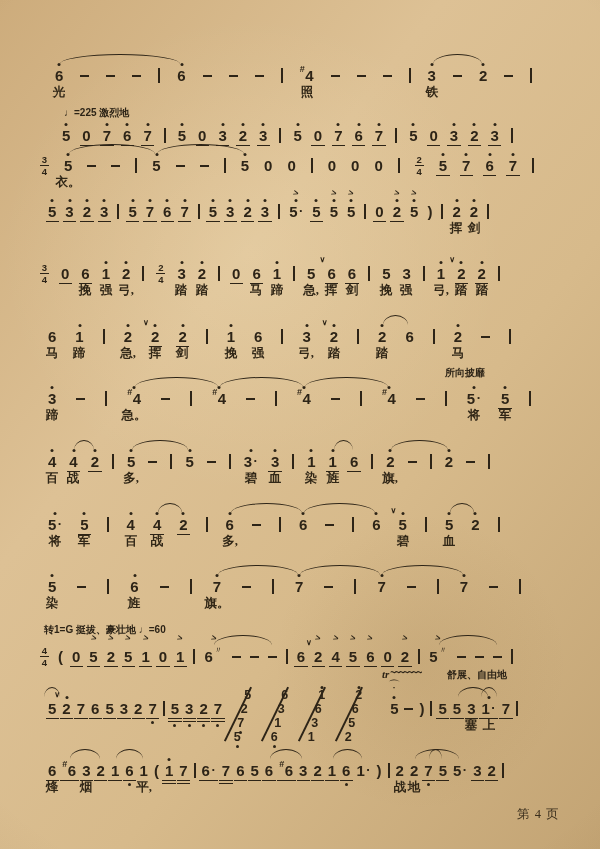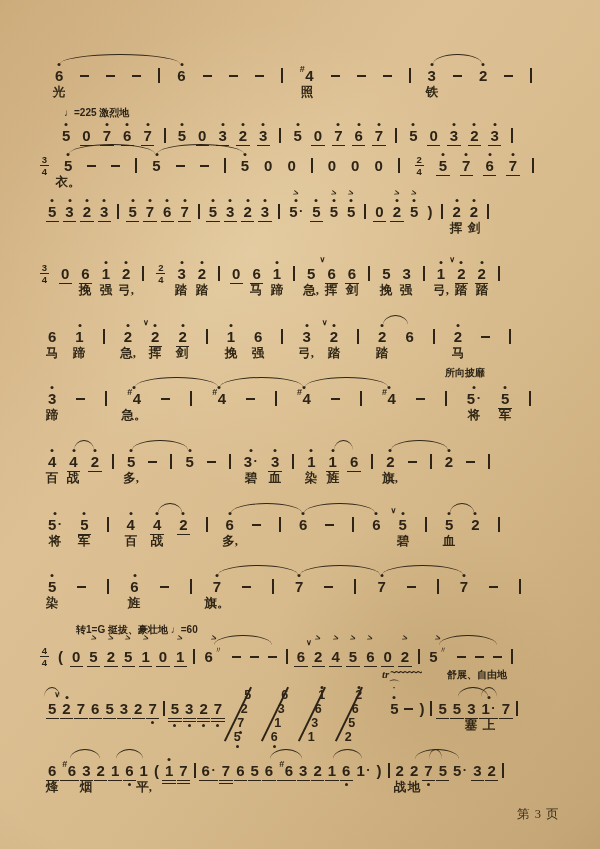--- a/index.html
+++ b/index.html
@@ -1327,21 +1327,21 @@
         </span>
       </div>
       <div class="note">
         <span class="drow">
           <div class="dashbar"></div>
         </span>
       </div>
       <div class="barline"></div>
       <div class="slur" style="left: 174px; width: 57.5px;"></div>
       <div class="slur" style="left: 399px; width: 57.5px;"></div>
-      <div class="ann tempo" style="left: 36px; top: -20px;">转1=G 挺拔、豪壮地  ♩=60</div>
+      <div class="ann tempo" style="left: 4px; top: -20px;">转1=G 挺拔、豪壮地  ♩=60</div>
     </div>
     <div class="line" style="left: 48px; top: 695px; gap: 6px;">
       <div class="note">
         <span class="drow">
           <span class="dg">5</span>
         </span>
         <div class="ul"></div>
       </div>
       <div class="note">
         <div class="br">∨</div>
@@ -1769,13 +1769,13 @@
       <div class="slur" style="left: 285px; width: 29px;"></div>
       <div class="slur" style="left: 367px; width: 44px;"></div>
       <div class="slur" style="left: 381px; width: 13px;"></div>
       <div class="lyr" style="left: 4px;">烽</div>
       <div class="lyr" style="left: 38px;">烟</div>
       <div class="lyr" style="left: 96px;">平,</div>
       <div class="lyr" style="left: 352px;">战</div>
       <div class="lyr" style="left: 366px;">地</div>
     </div>
   </div>
-<div class="pagenum">第 3 页</div>
+<div class="pagenum">第 4 页</div>
 
 </body></html>

